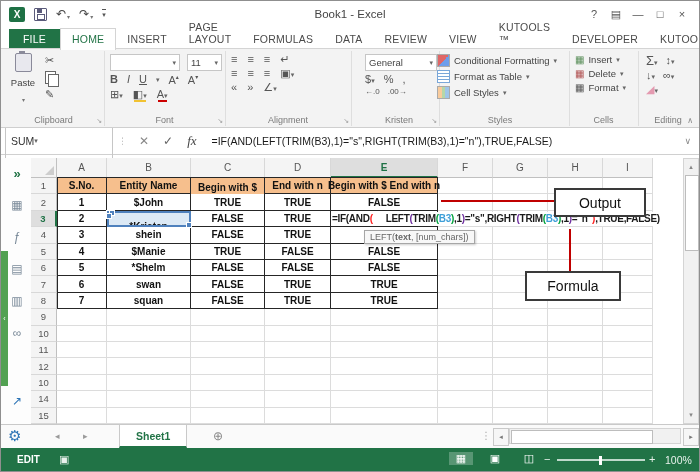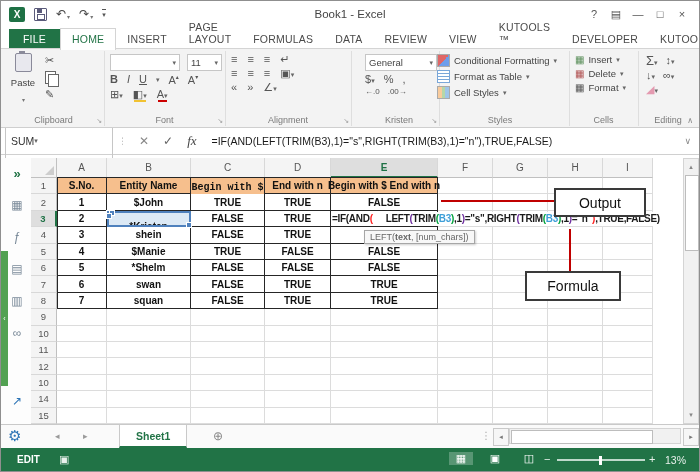--- a/index.html
+++ b/index.html
@@ -362,21 +362,21 @@
         <div class="gline" style="left: 26px; top: 150.2px; width: 596px; height: 1px;"></div>
         <div class="gline" style="left: 26px; top: 166.6px; width: 596px; height: 1px;"></div>
         <div class="gline" style="left: 26px; top: 183px; width: 596px; height: 1px;"></div>
         <div class="gline" style="left: 26px; top: 199.4px; width: 596px; height: 1px;"></div>
         <div class="gline" style="left: 26px; top: 215.8px; width: 596px; height: 1px;"></div>
         <div class="gline" style="left: 26px; top: 232.2px; width: 596px; height: 1px;"></div>
         <div class="gline" style="left: 26px; top: 248.6px; width: 596px; height: 1px;"></div>
         <div class="gline" style="left: 26px; top: 265px; width: 596px; height: 1px;"></div>
         <div class="tcell hdr" style="left: 26px; top: 20px; width: 50px; height: 16.4px;">S.No.</div>
         <div class="tcell hdr" style="left: 76px; top: 20px; width: 84px; height: 16.4px;">Entity Name</div>
-        <div class="tcell hdr" style="left: 160px; top: 20px; width: 74px; height: 19px; font-family: Liberation Mono, monospace;">Begin with $</div>
+        <div class="tcell hdr" style="left: 160px; top: 20px; width: 74px; height: 19px;">Begin with $</div>
         <div class="tcell hdr" style="left: 234px; top: 20px; width: 66px; height: 16.4px;">End with n</div>
         <div class="tcell hdr" style="left: 300px; top: 20px; width: 107px; height: 16.4px;">Begin with $ End with n</div>
         <div class="tcell" style="left: 26px; top: 36.4px; width: 50px; height: 16.4px;">1</div>
         <div class="tcell" style="left: 76px; top: 36.4px; width: 84px; height: 16.4px;">$John</div>
         <div class="tcell" style="left: 160px; top: 36.4px; width: 74px; height: 16.4px;">TRUE</div>
         <div class="tcell" style="left: 234px; top: 36.4px; width: 66px; height: 16.4px;">TRUE</div>
         <div class="tcell" style="left: 300px; top: 36.4px; width: 107px; height: 16.4px;">FALSE</div>
         <div class="tcell" style="left: 26px; top: 52.8px; width: 50px; height: 16.4px;">2</div>
         <div class="tcell b3" style="left: 76px; top: 52.8px; width: 84px; height: 33px;">*Kristen</div>
         <div class="tcell" style="left: 160px; top: 52.8px; width: 74px; height: 16.4px;">FALSE</div>
@@ -471,15 +471,15 @@
     <span class="smode">EDIT</span>
     <span class="smacro">▣</span>
     <span class="vicon active" style="left:448px">▦</span>
     <span class="vicon" style="left:482px">▣</span>
     <span class="vicon" style="left:516px">◫</span>
     <span class="zo" style="left:543px">−</span>
     <div class="ztrack">
         <div class="zthumb"></div>
       </div>
     <span class="zo" style="left:648px">+</span>
-    <span class="zval">13%</span>
+    <span class="zval">100%</span>
   </div>
 </div>
 
 </body></html>

